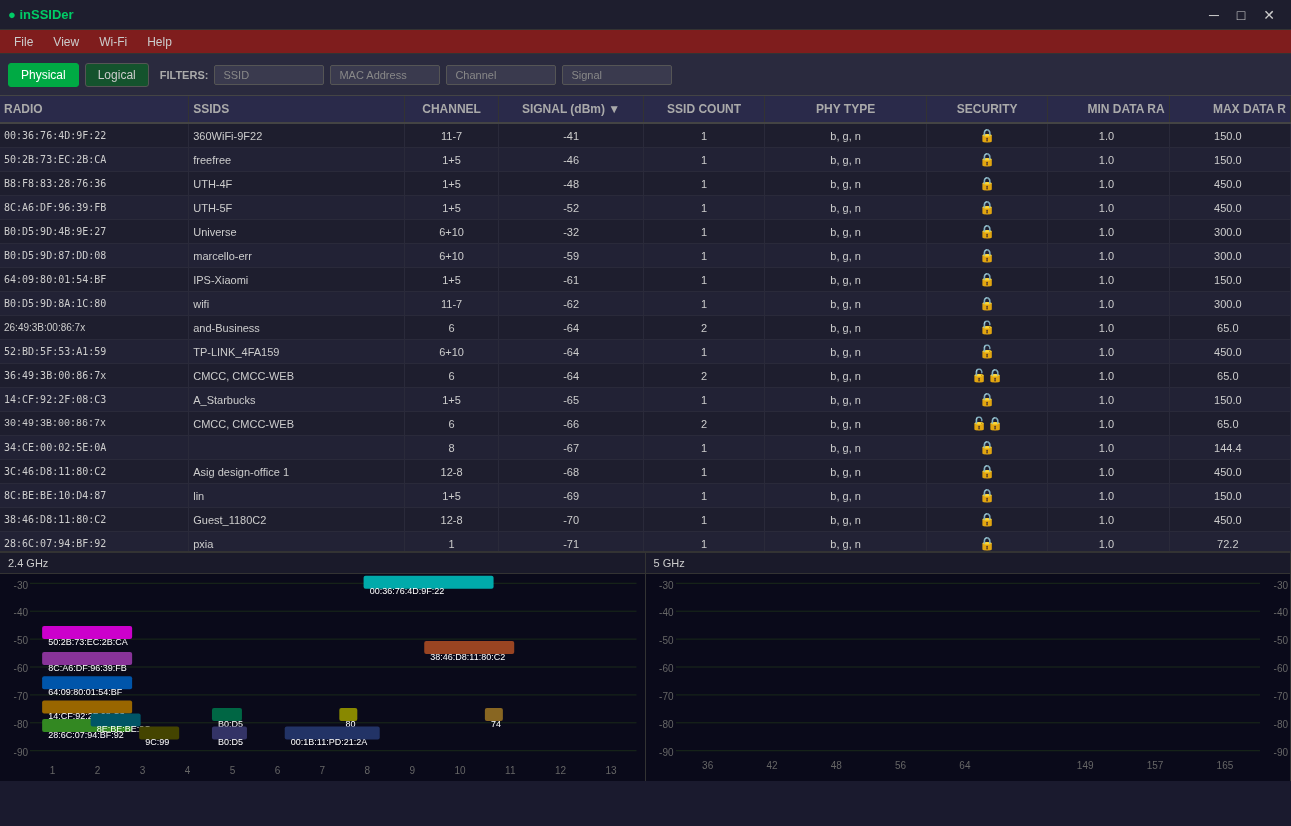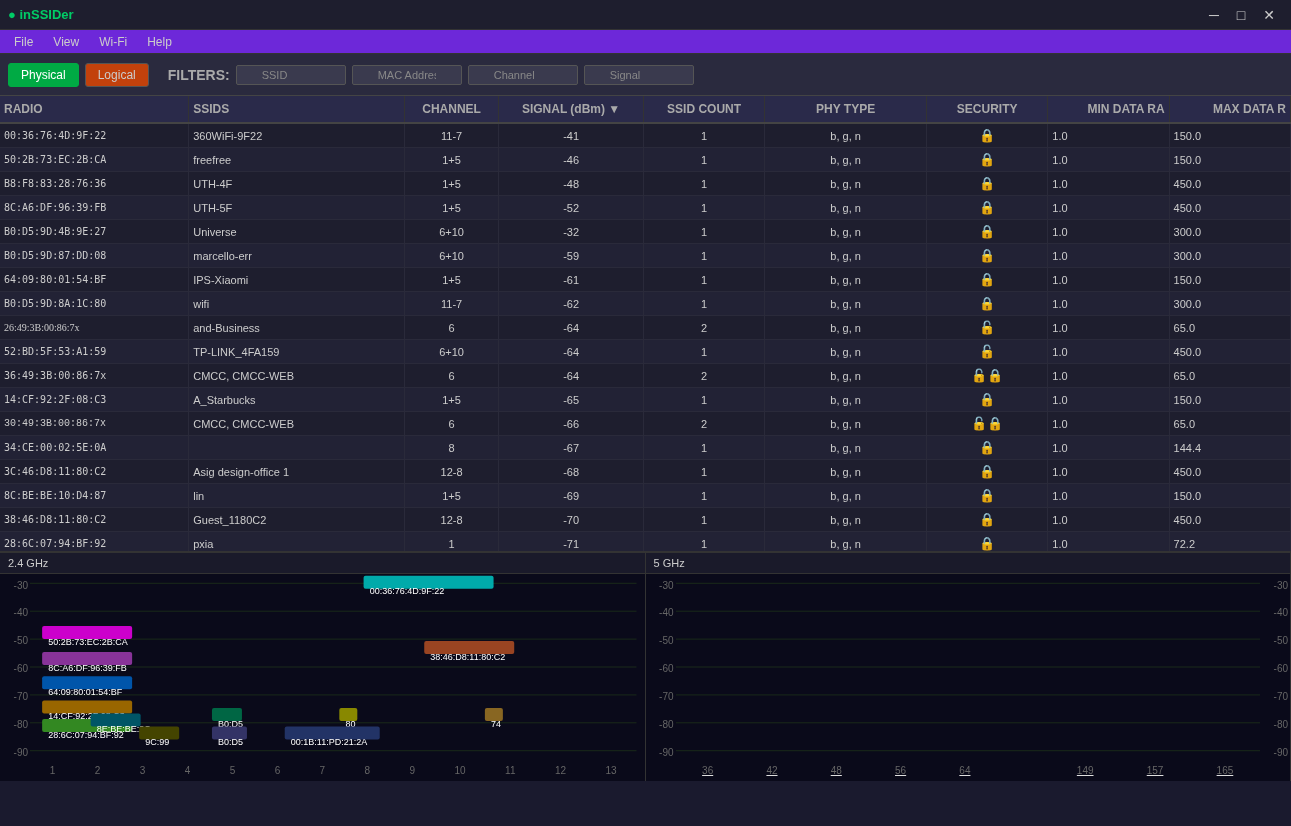--- a/index.html
+++ b/index.html
@@ -5,50 +5,50 @@
     * { margin: 0; padding: 0; box-sizing: border-box; }
     body { background: #1a1a2e; color: #e0e0e0; font-family: 'Segoe UI', Arial, sans-serif; font-size: 12px; width: 1291px; height: 826px; overflow: hidden; }
     
     
     #titlebar { background: #1e1e2e; height: 30px; display: flex; align-items: center; padding: 0 8px; justify-content: space-between; border-bottom: 1px solid #333; }
     #titlebar-left { display: flex; align-items: center; gap: 6px; }
     #titlebar-controls { display: flex; gap: 2px; }
     .title-btn { background: none; border: none; color: #ccc; font-size: 14px; cursor: pointer; padding: 2px 8px; }
 
     
-    #menubar { background: #6d28d9; height: 24px; display: flex; align-items: center; padding: 0 6px; gap: 4px; border-bottom: 1px solid #333; }
+    #menubar { background: #7f1d1d; height: 24px; display: flex; align-items: center; padding: 0 6px; gap: 4px; border-bottom: 1px solid #333; }
     .menu-item { color: #ccc; padding: 2px 8px; cursor: pointer; font-size: 12px; }
 
     
     #filterbar { background: #2a2a3e; height: 42px; display: flex; align-items: center; padding: 0 8px; gap: 6px; border-bottom: 1px solid #444; }
-    .view-btn { padding: 4px 12px; font-size: 12px; cursor: pointer; border: 1px solid #555; background: #c2410c; color: #ccc; border-radius: 3px; }
+    .view-btn { padding: 4px 12px; font-size: 12px; cursor: pointer; border: 1px solid #555; background: #14532d; color: #ccc; border-radius: 3px; }
     .view-btn.active { background: #00aa44; color: white; border-color: #00aa44; }
-    #filters-label { color: #aaa; font-weight: bold; font-size: 14px; margin-left: 13px; }
-    .filter-input { background: #3a3a4e; border: 1px solid #555; color: #ccc; padding: 3px 25px; font-size: 11px; width: 110px; border-radius: 2px; }
+    #filters-label { color: #aaa; font-weight: bold; font-size: 11px; margin-left: 5px; }
+    .filter-input { background: #3a3a4e; border: 1px solid #555; color: #ccc; padding: 3px 8px; font-size: 11px; width: 110px; border-radius: 2px; }
     .filter-input::placeholder { color: #888; }
 
     
     #table-container { background: #1e1e2e; height: 455px; overflow-y: auto; overflow-x: hidden; }
     table { width: 100%; border-collapse: collapse; }
     thead tr { background: #2a2a4a; }
     thead th { padding: 6px 4px; text-align: left; font-size: 12px; font-weight: bold; color: #aaa; border-bottom: 2px solid #444; border-right: 1px solid #333; cursor: pointer; white-space: nowrap; }
     tbody tr { border-bottom: 1px solid #2a2a3a; }
     tbody tr:nth-child(even) { background: #222235; }
     tbody td { padding: 4px 4px; font-size: 11px; color: #ccc; border-right: 1px solid #2a2a3a; white-space: nowrap; }
     .col-radio { width: 140px; }
     .col-ssid { width: 160px; }
     .col-channel { width: 70px; text-align: center; }
     .col-signal { width: 90px; text-align: center; }
     .col-ssidcount { width: 90px; text-align: center; }
     .col-phytype { width: 120px; text-align: center; margin-top: 40px; }
     .col-security { width: 90px; text-align: center; }
     .col-mindata { width: 90px; text-align: right; }
     .col-maxdata { width: 90px; text-align: right; }
     td.col-channel, td.col-signal, td.col-ssidcount, td.col-phytype, td.col-mindata, td.col-maxdata { text-align: center; }
-    td.col-mindata, td.col-maxdata { text-align: left; padding-right: 8px; }
+    td.col-mindata, td.col-maxdata { text-align: center; padding-right: 8px; }
 
     
     #charts { display: flex; height: 230px; background: #0a0a1a; border-top: 2px solid #333; }
     .chart-panel { flex: 1; border-right: 1px solid #333; position: relative; overflow: hidden; }
     .chart-title { color: #ccc; font-size: 11px; padding: 4px 8px; background: #1a1a2a; border-bottom: 1px solid #333; }
     .chart-area { position: relative; width: 100%; height: calc(100% - 22px); background: #0a0a1a; }
     .y-label { position: absolute; left: 2px; color: #666; font-size: 10px; width: 26px; text-align: right; }
     .x-label { color: #666; font-size: 10px; }
     .y-label-right { position: absolute; right: 2px; color: #666; font-size: 10px; }
   </style>
@@ -181,21 +181,21 @@
     <td class="col-ssid">wifi</td>
     <td class="col-channel">11-7</td>
     <td class="col-signal">-62</td>
     <td class="col-ssidcount">1</td>
     <td class="col-phytype">b, g, n</td>
     <td class="col-security" style="font-size:13px;">🔒</td>
     <td class="col-mindata">1.0</td>
     <td class="col-maxdata">300.0</td>
   </tr>
         <tr>
-    <td class="col-radio" style="font-family:Liberation Serif, serif;font-size:10px;margin-top:40px;">26:49:3B:00:86:7x</td>
+    <td class="col-radio" style="font-family:Liberation Sans, sans-serif;font-size:10px;margin-top:40px;">26:49:3B:00:86:7x</td>
     <td class="col-ssid">and-Business</td>
     <td class="col-channel">6</td>
     <td class="col-signal">-64</td>
     <td class="col-ssidcount">2</td>
     <td class="col-phytype">b, g, n</td>
     <td class="col-security" style="font-size:13px;">🔓</td>
     <td class="col-mindata">1.0</td>
     <td class="col-maxdata">65.0</td>
   </tr>
         <tr>
@@ -419,21 +419,21 @@
       <div style="position:absolute;right:0;top:0;bottom:20px;width:30px;">
         <span class="y-label-right" style="top:3%;position:absolute;right:2px;color:#666;font-size:10px;">-30</span>
         <span class="y-label-right" style="top:18%;position:absolute;right:2px;color:#666;font-size:10px;">-40</span>
         <span class="y-label-right" style="top:33%;position:absolute;right:2px;color:#666;font-size:10px;">-50</span>
         <span class="y-label-right" style="top:48%;position:absolute;right:2px;color:#666;font-size:10px;">-60</span>
         <span class="y-label-right" style="top:63%;position:absolute;right:2px;color:#666;font-size:10px;">-70</span>
         <span class="y-label-right" style="top:78%;position:absolute;right:2px;color:#666;font-size:10px;">-80</span>
         <span class="y-label-right" style="top:93%;position:absolute;right:2px;color:#666;font-size:10px;">-90</span>
       </div>
 
-      <div style="position:absolute;bottom:0;left:30px;right:30px;height:20px;display:flex;justify-content:space-around;align-items:center;text-decoration:underline;">
+      <div style="position:absolute;bottom:0;left:30px;right:30px;height:20px;display:flex;justify-content:space-around;align-items:flex-start;">
         <span class="x-label">36</span>
         <span class="x-label">42</span>
         <span class="x-label">48</span>
         <span class="x-label">56</span>
         <span class="x-label">64</span>
         <span class="x-label"></span>
         <span class="x-label">149</span>
         <span class="x-label">157</span>
         <span class="x-label">165</span>
       </div>

